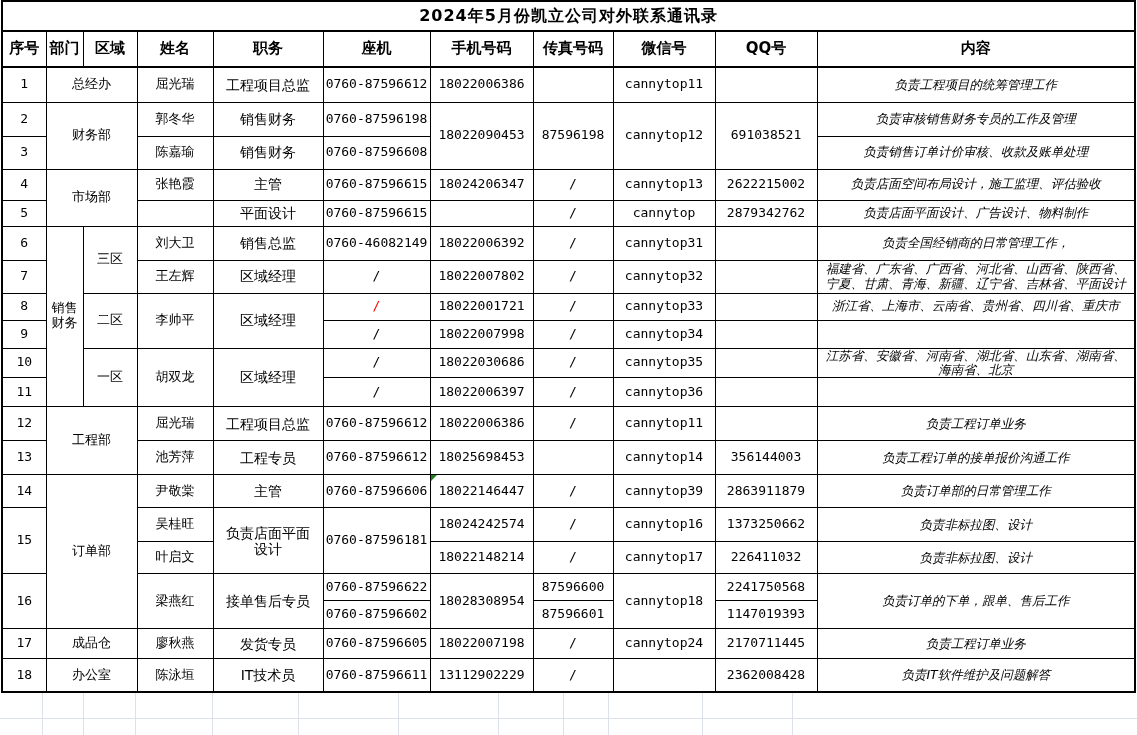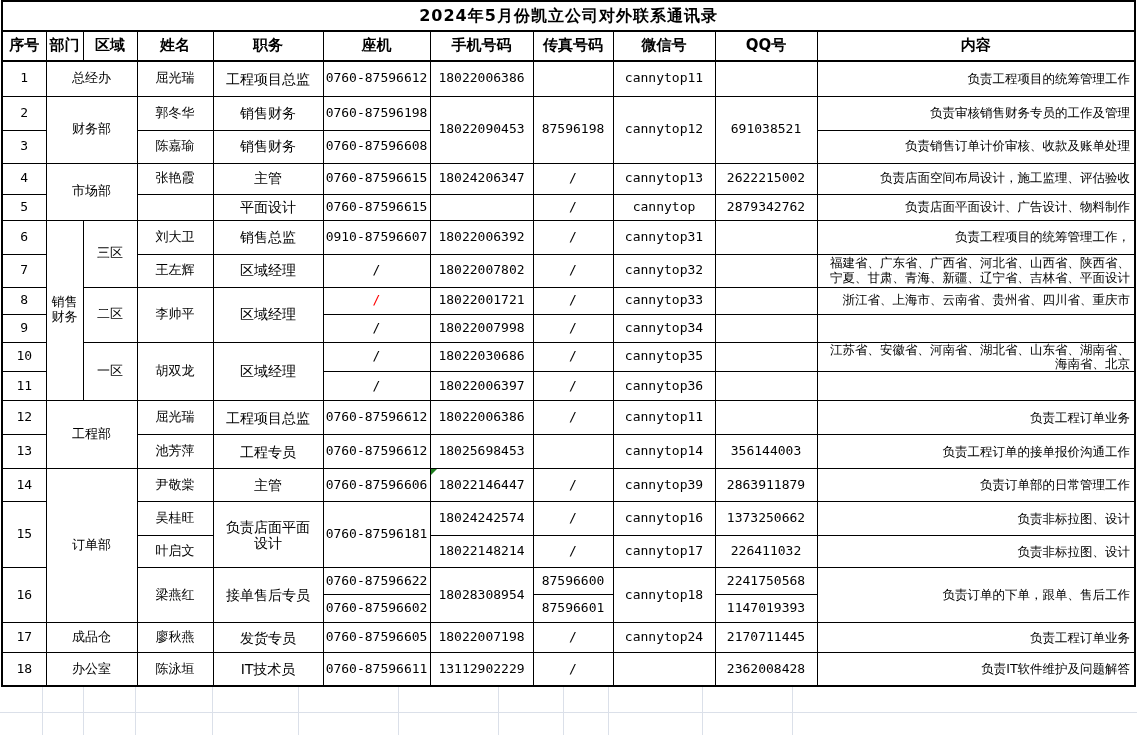--- a/index.html
+++ b/index.html
@@ -5,21 +5,21 @@
   html,body{margin:0;padding:0;background:#fff;}
   body{width:1137px;height:735px;overflow:hidden;font-family:"DejaVu Sans",sans-serif;color:#000;}
   table{border-collapse:collapse;table-layout:fixed;width:1134px;margin:0 0 0 1px;
         border:2px solid var(--border,#000);}
   td{border:1px solid var(--border,#000);text-align:center;vertical-align:middle;
      font-size:13px;line-height:1.15;padding:0 2px;overflow:hidden;word-break:break-all;}
   td.title-cell{border-bottom:2px solid var(--border,#000);font-size:16px;font-weight:bold;letter-spacing:1px;}
   td.hdr{font-weight:bold;font-size:15px;border-bottom:2px solid var(--border,#000);}
   td.num{font-family:"DejaVu Sans Mono","DejaVu Sans",monospace;font-size:13px;}
   td.pos{font-size:14px;padding:0 6px;}
-  td.content{text-align:right;padding:0 4px;font-size:12.5px;}
+  td.content{text-align:center;padding:0 4px;font-size:12.5px;font-style:italic;}
   td.red{color:var(--red,#ff0000);}
   td.rel{position:relative;}
   .err-tri{position:absolute;top:0;left:0;width:0;height:0;
            border-top:6px solid var(--errgreen,#1e7e1e);border-right:6px solid transparent;}
   .gridarea{position:relative;width:1137px;height:52px;background:#fff;}
   .vgl{position:absolute;top:0;bottom:0;width:1px;background:var(--gridline,#dbe0e9);}
   .hgl{position:absolute;left:0;right:0;height:1px;background:var(--gridline,#dbe0e9);}
 </style>
 </head>
 <body>
@@ -37,21 +37,21 @@
     <col style="width:102px">
       <col style="width:102px">
       <col style="width:318px">
   </colgroup>
 
   <tbody>
       <tr style="height:30px">
     <td colspan="11" class="title-cell">2024年5月份凯立公司对外联系通讯录</td>
   </tr>
 
-  <tr style="height:30px">
+  <tr style="height:36px">
     <td class="hdr">序号</td>
     <td class="hdr">部门</td>
     <td class="hdr">区域</td>
     <td class="hdr">姓名</td>
     <td class="hdr">职务</td>
     <td class="hdr">座机</td>
     <td class="hdr">手机号码</td>
     <td class="hdr">传真号码</td>
     <td class="hdr">微信号</td>
     <td class="hdr">QQ号</td>
@@ -116,26 +116,26 @@
     <td class="num">2879342762</td>
     <td class="content">负责店面平面设计、广告设计、物料制作</td>
   </tr>
 
   <tr style="height:34px">
     <td class="num">6</td>
     <td rowspan="6">销售财务</td>
     <td rowspan="2">三区</td>
     <td>刘大卫</td>
     <td class="pos">销售总监</td>
-    <td class="num">0910-87596607</td>
+    <td class="num">0760-46082149</td>
     <td class="num">18022006392</td>
     <td class="num">/</td>
     <td class="num">cannytop31</td>
     <td class="num"></td>
-    <td class="content">负责工程项目的统筹管理工作，</td>
+    <td class="content">负责全国经销商的日常管理工作，</td>
   </tr>
 
   <tr style="height:33px">
     <td class="num">7</td>
     <td>王左辉</td>
     <td class="pos">区域经理</td>
     <td class="num">/</td>
     <td class="num">18022007802</td>
     <td class="num">/</td>
     <td class="num">cannytop32</td>

